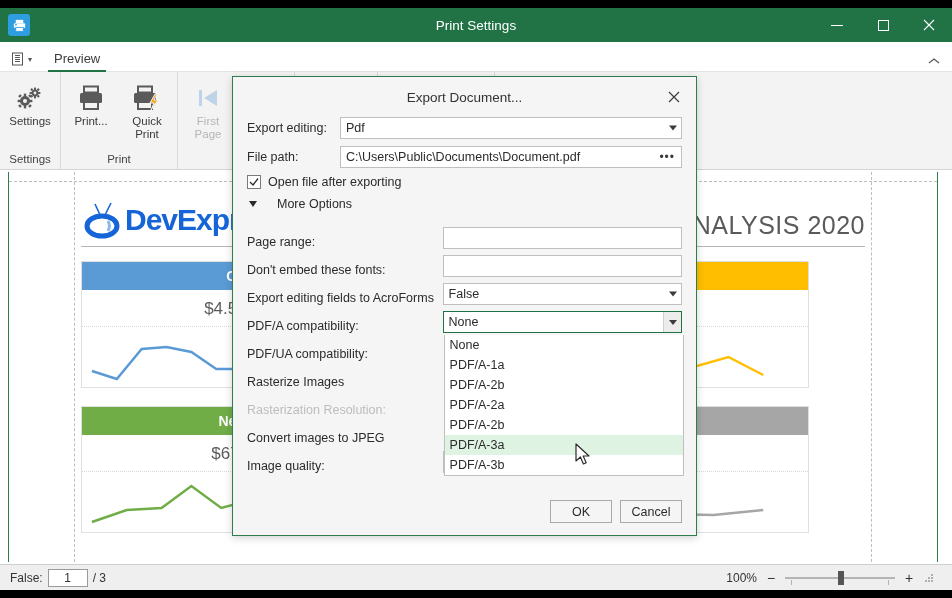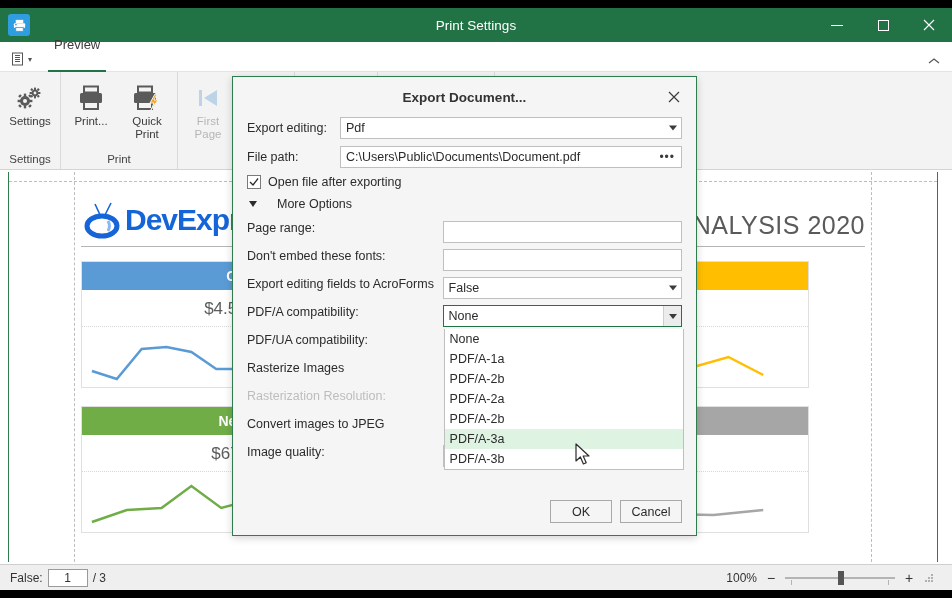--- a/index.html
+++ b/index.html
@@ -61,21 +61,21 @@
     display: flex; align-items: flex-end;
     background: #ffffff;
     border-bottom: 1px solid #e3e3e3;
   }
   .qat {
     display: flex; align-items: center; gap: 2px;
     margin: 0 12px 4px 10px;
     color: #4a4a4a;
   }
   .ribbon-tab {
-    padding: 3px 10px 19px 10px;
+    padding: 3px 10px 5px 10px;
     font-size: 13px; color: #3c3c3c;
     margin-bottom: 0;
     position: relative;
   }
   .ribbon-tab.active::after {
     content: ""; position: absolute;
     left: 4px; right: 4px; bottom: -1px; height: 2px;
     background: #217346;
   }
   .ribbon-collapse {
@@ -172,21 +172,21 @@
   .dialog {
     position: absolute; left: 232px; top: 76px;
     width: 465px; height: 460px;
     background: #f5f5f5;
     border: 1px solid #2f7d4f;
     box-shadow: 0 2px 8px rgba(0,0,0,.18);
     z-index: 50;
   }
   .dlg-title {
     height: 40px; display:flex; align-items:center; justify-content:center;
-    font-size: 13.5px; font-weight: bold; color: #333; position: relative;
+    font-size: 13.5px; font-weight: normal; color: #333; position: relative;
   }
   .dlg-close {
     position:absolute; right: 10px; top: 8px;
     width: 24px; height: 24px;
     display:flex; align-items:center; justify-content:center;
     font-size: 15px; color:#444;
   }
   .dlg-body { padding: 0 14px; }
   .frow { display: flex; align-items: center; margin-bottom: 7px; }
   .flabel { font-size: 12.5px; color: #2b2b2b; }
@@ -201,21 +201,21 @@
     width: 0; height: 0; border-left: 4px solid transparent; border-right: 4px solid transparent;
     border-top: 5px solid #3b3b3b;
   }
   .ellipsis-btn { position:absolute; right:6px; top:50%; transform:translateY(-50%); font-size:12px; color:#3b3b3b; letter-spacing:1px; }
   .chk-row { display:flex; align-items:center; gap:7px; margin: 4px 0 8px 0; }
   .chkbox { width:14px; height:14px; border:1px solid #7a7a7a; background:#fff; display:flex; align-items:center; justify-content:center; }
   .chkbox svg { display:block; }
   .more-opts { display:flex; align-items:center; gap:20px; font-size:12.5px; color:#2b2b2b; margin: 6px 0 10px 2px; }
   .tri { width:0; height:0; border-left:4.5px solid transparent; border-right:4.5px solid transparent; border-top:6px solid #2b2b2b; }
 
-  .orow { display:flex; align-items:flex-start; height: 28px; }
+  .orow { display:flex; align-items:flex-end; height: 28px; }
   .olabel { width: 196px; font-size: 12.5px; color: #2b2b2b; }
   .olabel.dim { color: #bdbdbd; }
   .octl { width: 240px; height: 22px; position: relative; background:#fff; border:1px solid #bfbfbf; }
   .octl .val { font-size: 12.5px; color:#2b2b2b; line-height: 20px; padding-left: 5px; }
   .octl.focus { border: 1px solid #217346; }
   .octl .btnbox { position:absolute; right:0; top:0; bottom:0; width: 18px; background:#ececec; border-left:1px solid #cfcfcf; display:flex; align-items:center; justify-content:center;}
 
   .dropdown-list {
     position: absolute; left: 0; top: 23px; width: 240px;
     background:#fff; border:1px solid #bfbfbf; border-top: none;

